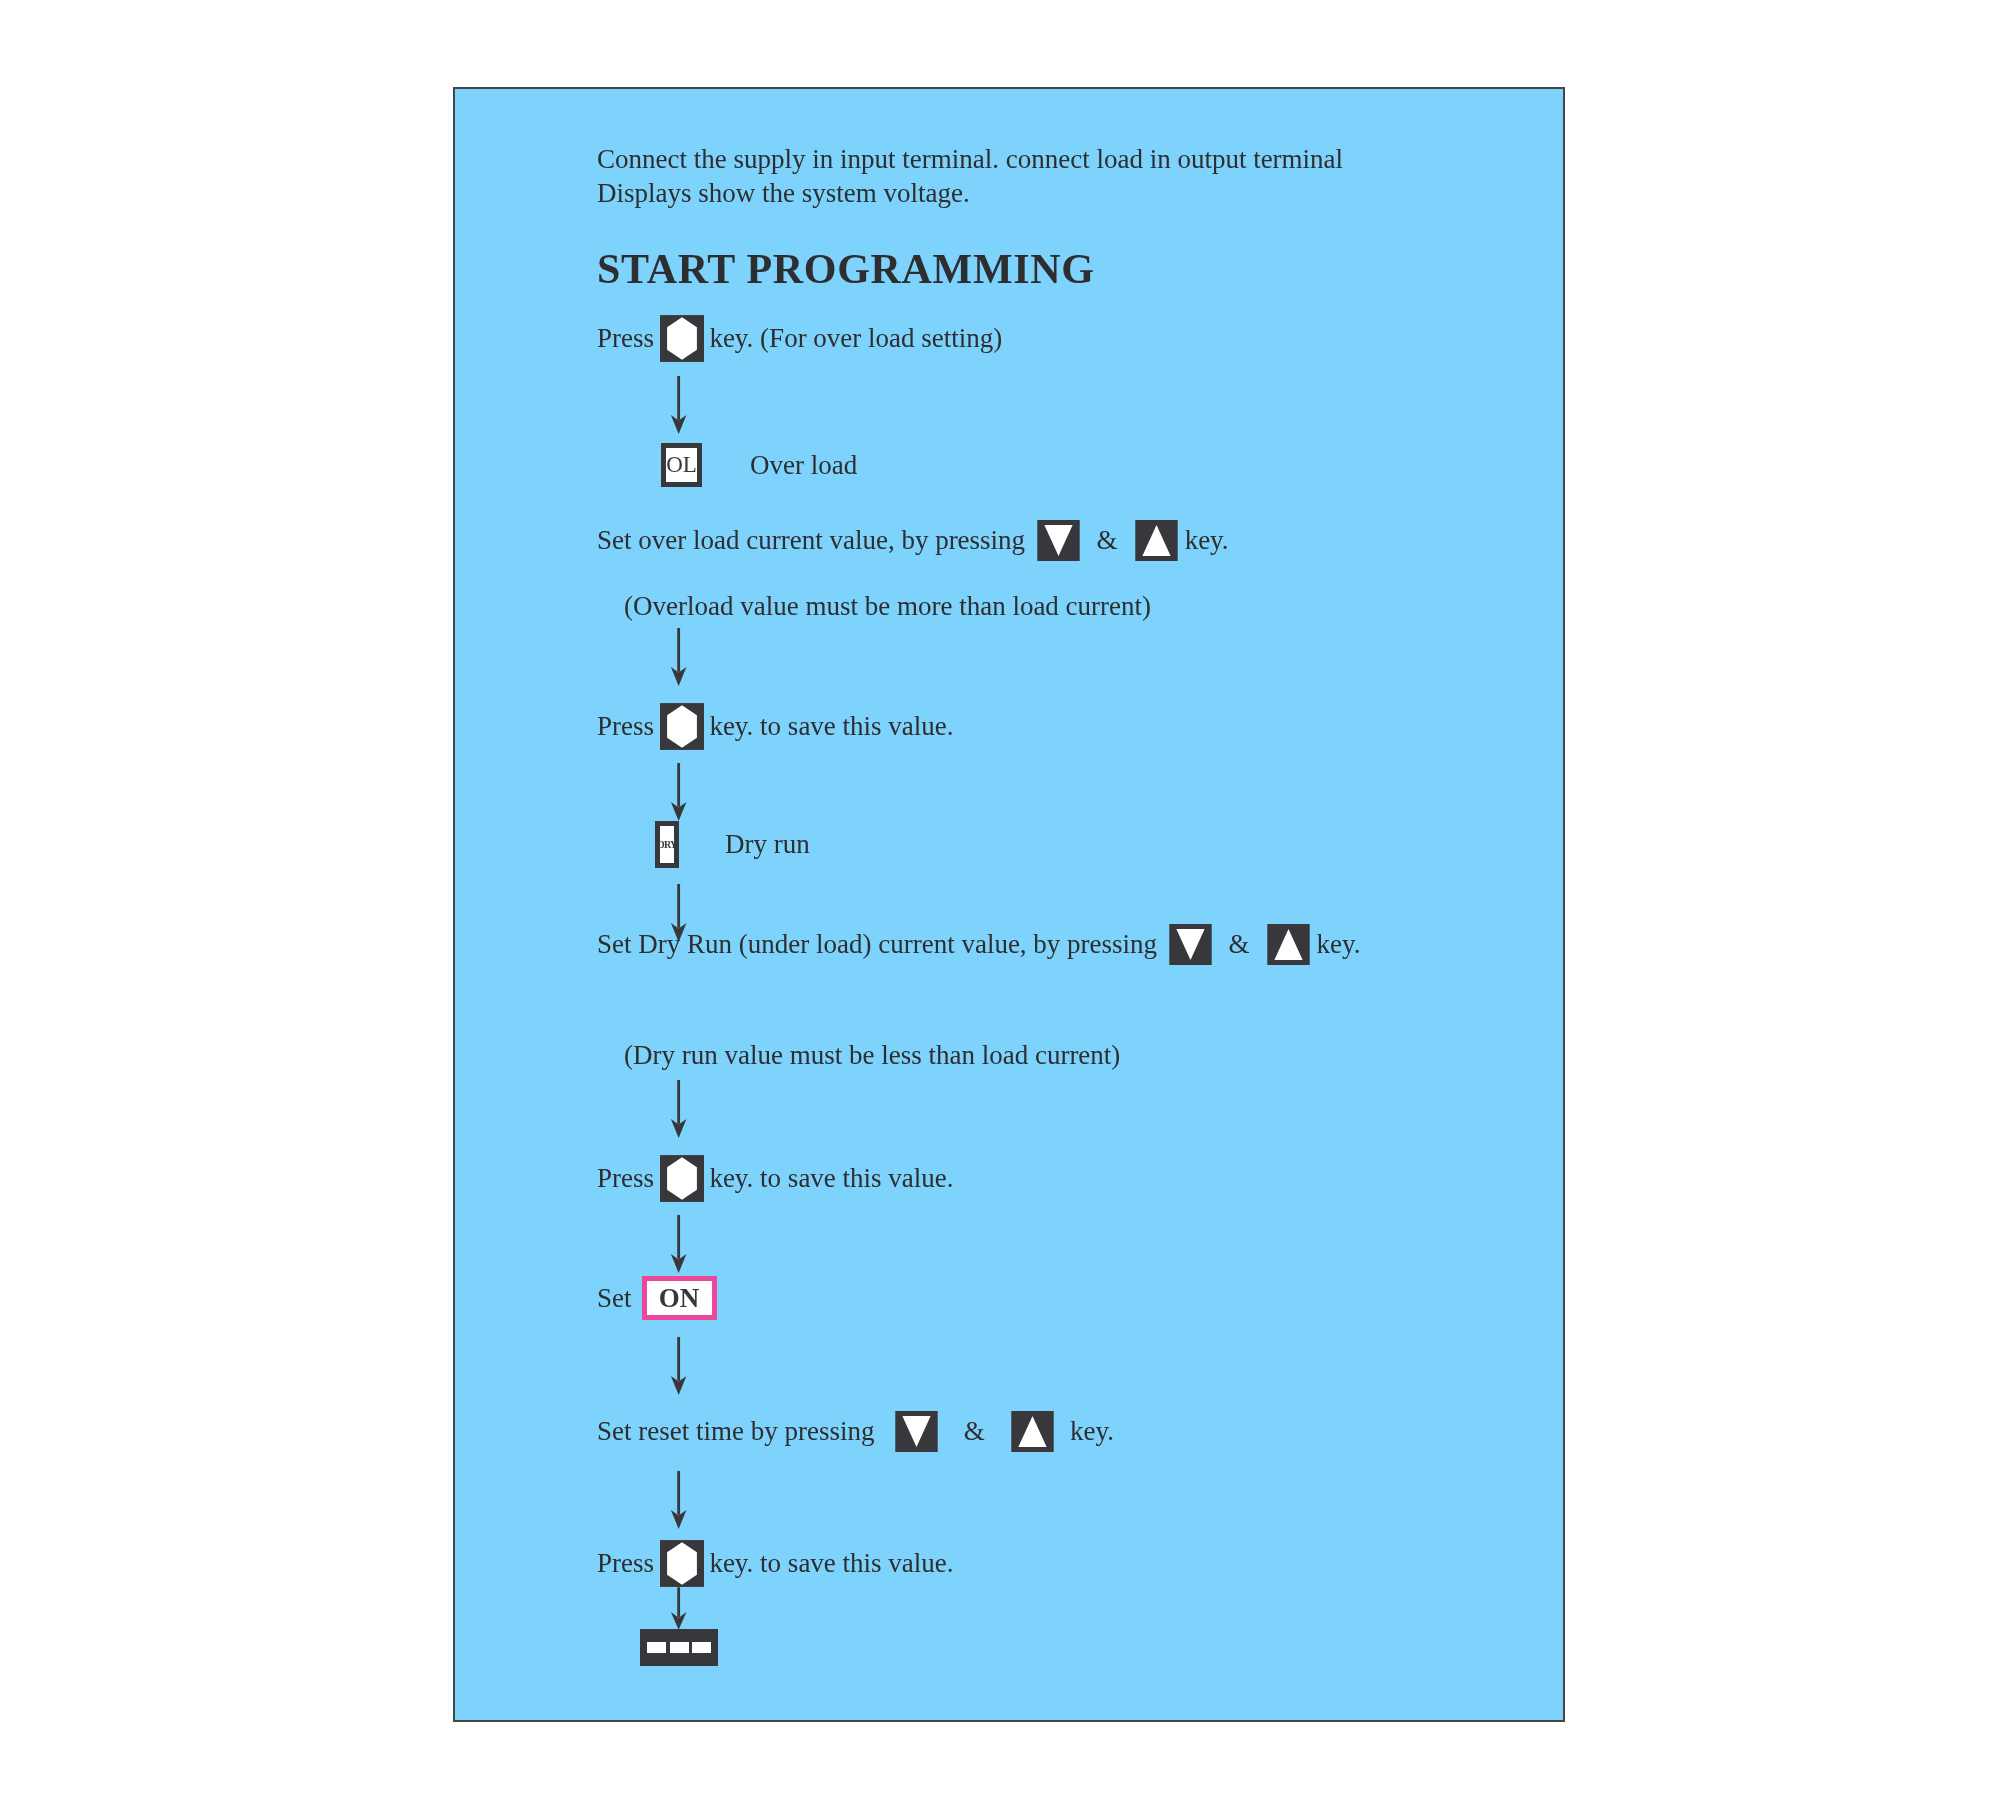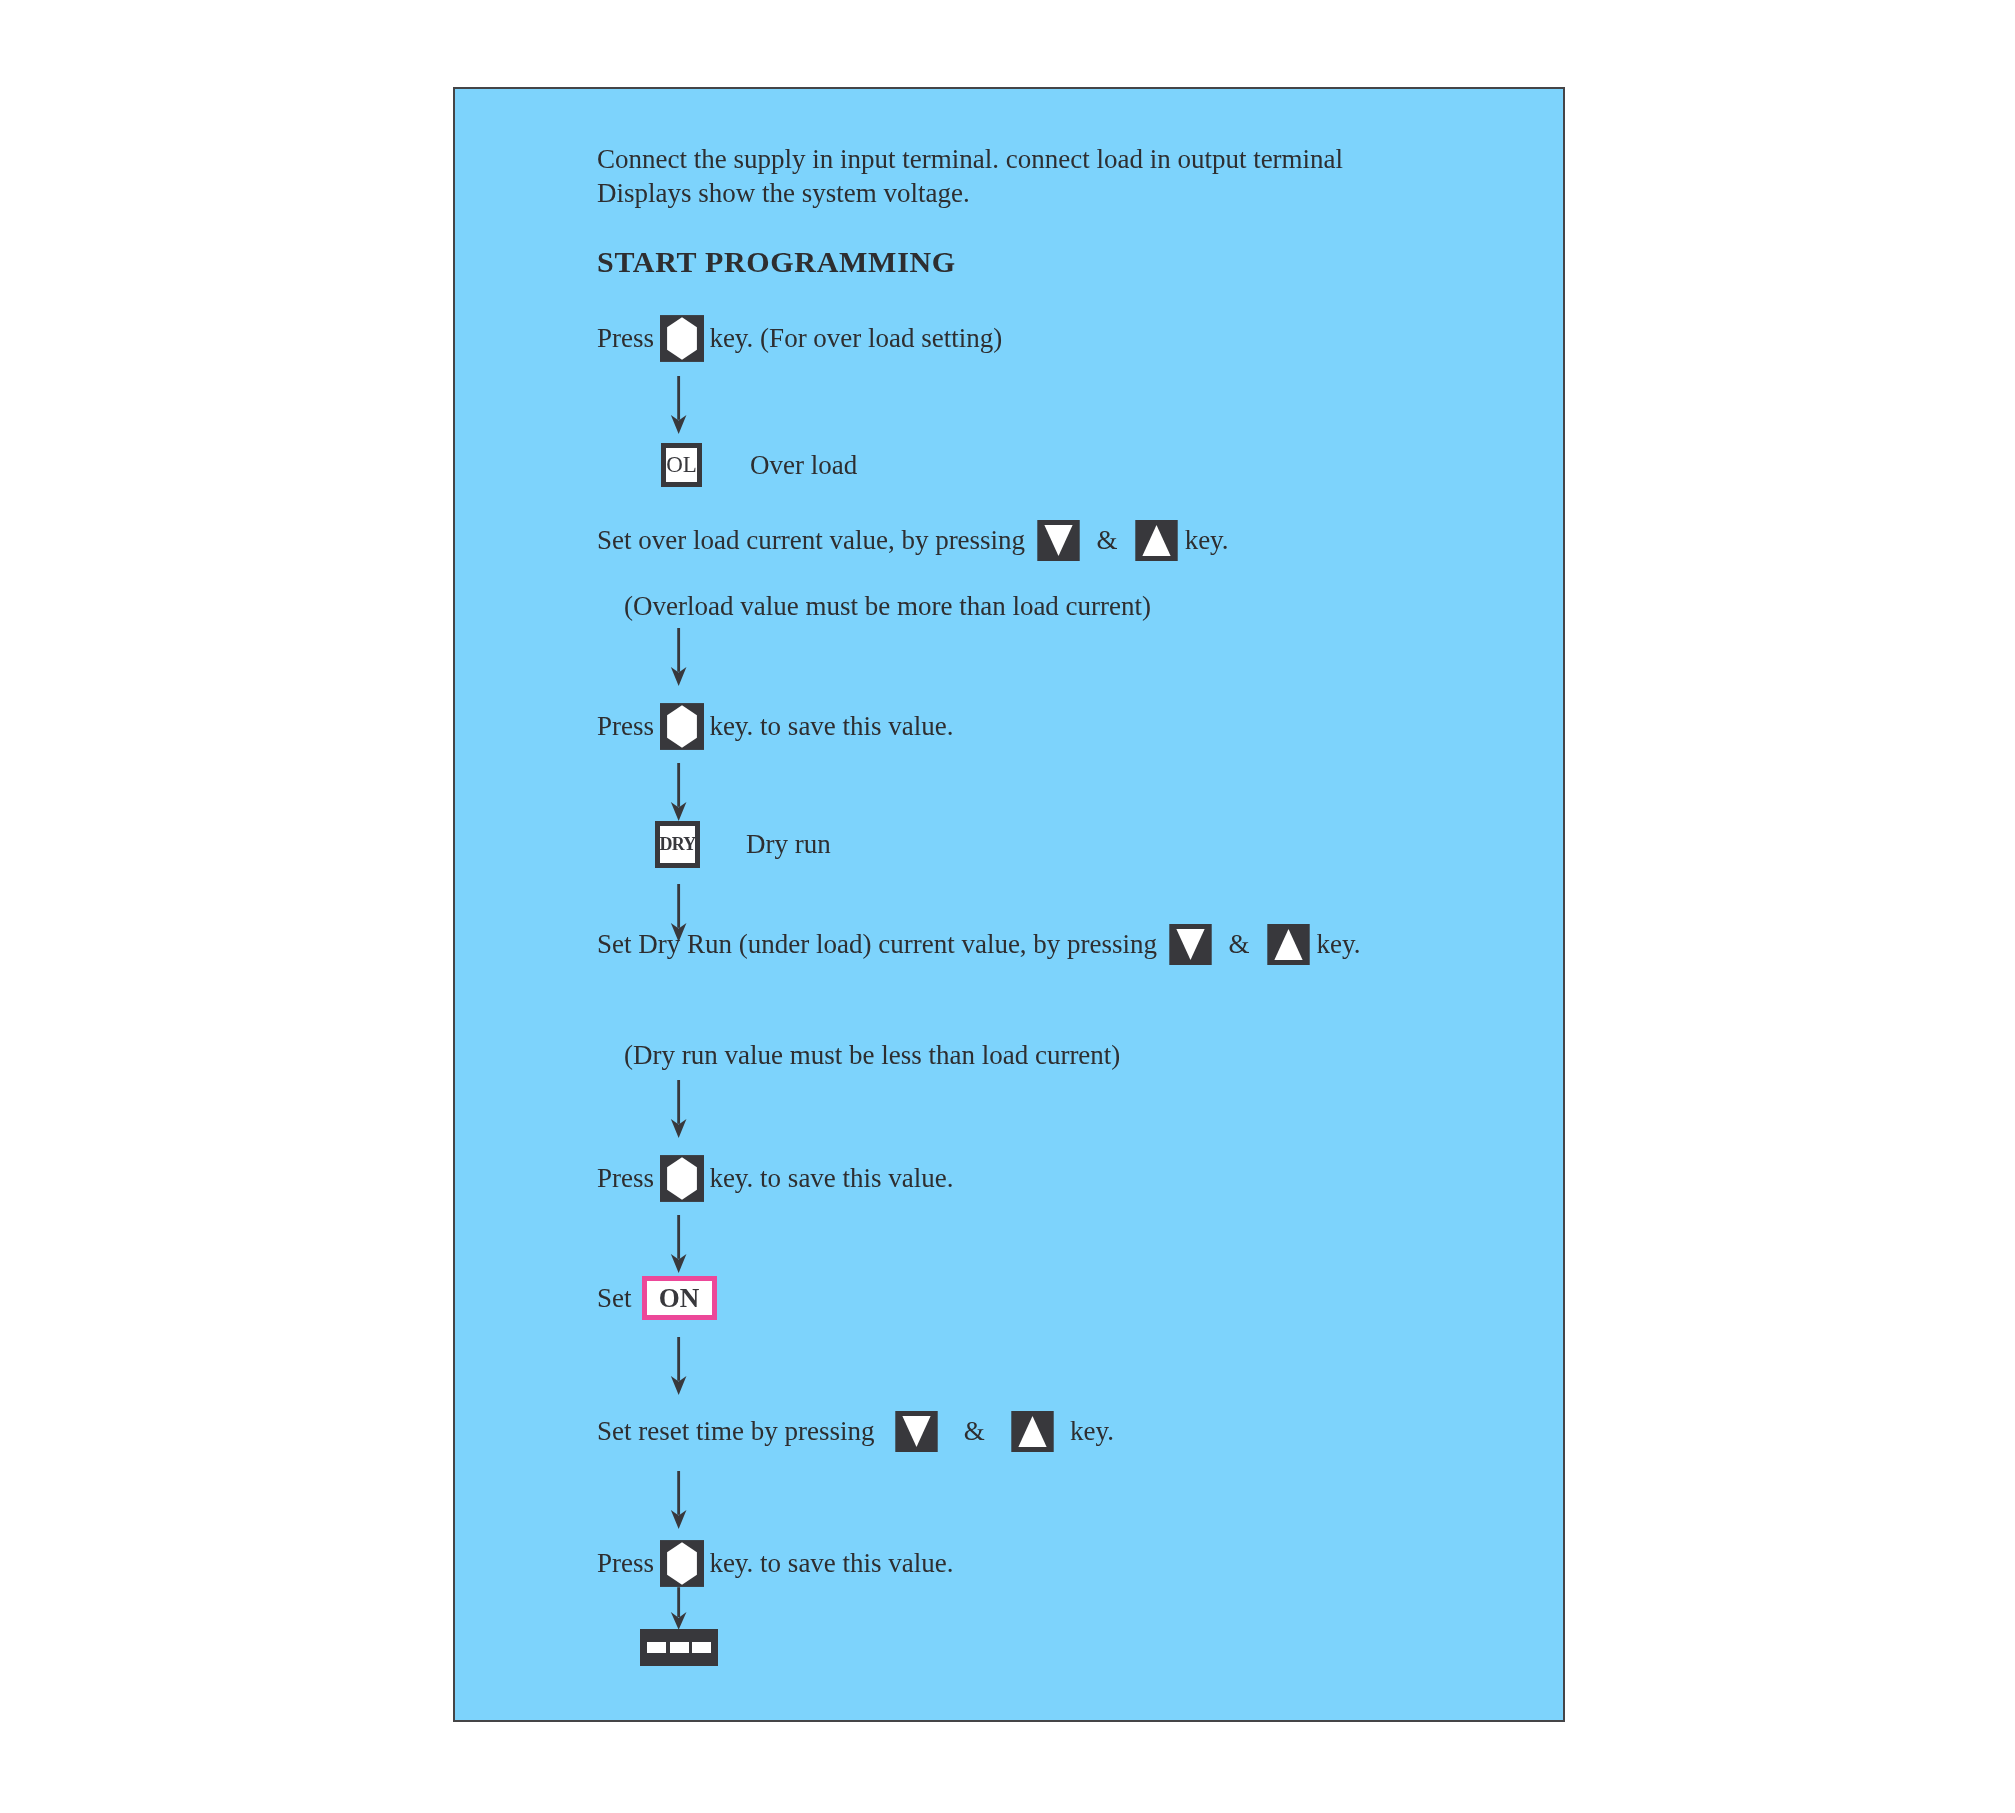--- a/index.html
+++ b/index.html
@@ -20,35 +20,35 @@
   }
   .row {
     position:absolute; left:142px;
     display:flex; align-items:center;
     white-space:nowrap;
     font-size:27px;
     color:#2e2e30;
   }
   .intro { top:53px; display:block; line-height:34px; }
   .intro .line { display:block; }
-  .heading { top:156px; font-size:30px; font-weight:bold; letter-spacing:0.7px; }
+  .heading { top:156px; font-size:42px; font-weight:bold; letter-spacing:0.7px; }
   .note { left:169px; }
 
   .hexkey { width:44px; height:47px; margin:0 5.7px; flex:none; display:block; }
   .trikey { width:43px; height:41px; flex:none; display:block; margin-left:11.4px; }
   .amp { margin:0 17px; }
   .posttxt { margin-left:7.1px; }
 
   .badge {
     box-sizing:border-box; background:#ffffff;
     display:flex; align-items:center; justify-content:center;
     flex:none; color:#38383c;
   }
   .badge-ol  { width:41px;  height:44px; border:5px solid #38383c; font-size:23px; }
-  .badge-dry { width:45px;  height:47px; border:5.7px solid #38383c; font-size:18px; font-weight:600; letter-spacing:-0.7px; }
+  .badge-dry { width:24px;  height:47px; border:5.7px solid #38383c; font-size:10px; font-weight:600; letter-spacing:-0.7px; }
   .badge-on  { width:75px; height:44px; border:5px solid #ec4899; font-size:27px; font-weight:bold; margin:0 10px; }
   .cap-ol  { margin-left:48px; }
   .cap-dry { margin-left:46px; }
 
   .arrow { position:absolute; left:213px; width:21.3px; height:58px; }
   .arrow-short { height:43px; }
 
   .dashbox {
     position:absolute; left:185px; top:1540px;
     width:78px; height:37px; background:#38383c;

